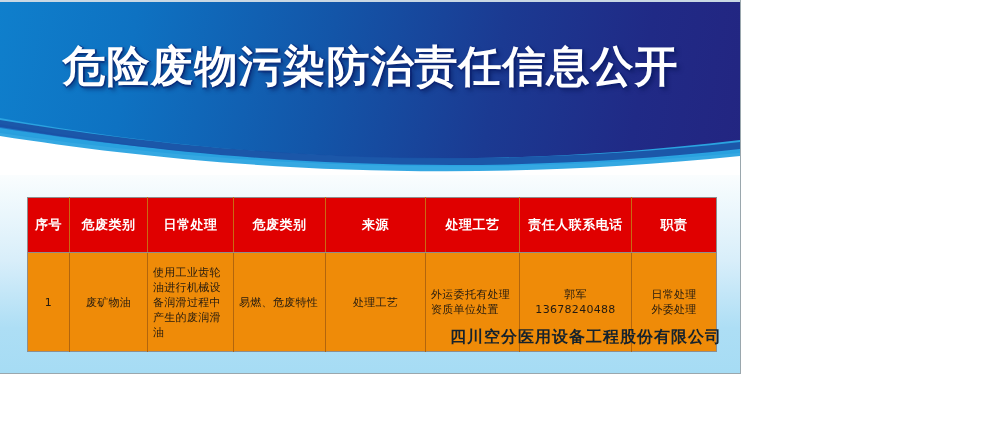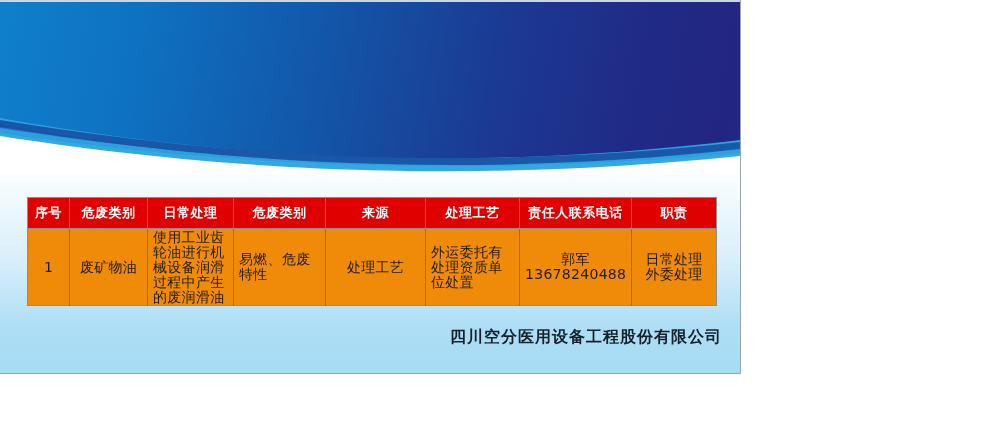--- a/index.html
+++ b/index.html
@@ -61,33 +61,33 @@
   }
   table.info th{
     background:#e00000;
     color:#ffffff;
     font-size:13px;
     font-weight:bold;
     height:30px;
     text-align:center;
     border-right:1px solid #c96a12;
     border-bottom:1px solid #8e8e8e;
-    padding:0 2px;
+    padding:12px 2px;
     white-space:nowrap;
     letter-spacing:.5px;
   }
   table.info th:last-child{border-right:none;}
   table.info td{
     background:#ef8b08;
     color:#231a10;
-    font-size:14px;
+    font-size:11px;
     line-height:15px;
     height:76px;
     border-right:1px solid #b3650c;
-    padding:0 5px;
+    padding:11px 5px;
     vertical-align:middle;
     letter-spacing:.3px;
   }
   table.info td:last-child{border-right:none;margin-top:18px;}
   td.c-center{text-align:center;}
   td.c-left{text-align:left;}
 
   .company{
     position:absolute;left:0;top:327px;width:714px;
     text-align:right;
@@ -119,20 +119,21 @@
 
         <path d="M0,131 C200,166 450,190 741,159 L741,175 L0,175 Z" fill="#1a4fa3"></path>
 
         <path d="M0,133 C170,158 420,182 741,153 L741,175 L0,175 Z" fill="#ffffff"></path>
 
         <path d="M0,128 C180,156 430,180 741,148 L741,156 C430,188 180,164 0,136 Z" fill="#2aa3e0" opacity="0.95"></path>
 
         <path d="M0,120 C185,150 435,176 741,142 L741,149 C435,183 185,157 0,127 Z" fill="#1a4fa3" opacity="0.9"></path>
       </svg>
 
+      <div class="banner-title">危险废物污染防治责任信息公开</div>
     </div>
 
     <div class="tbl-wrap">
       <table class="info">
         <colgroup>
           <col style="width:42px">
           <col style="width:78px">
           <col style="width:86px">
           <col style="width:92px">
           <col style="width:100px">

